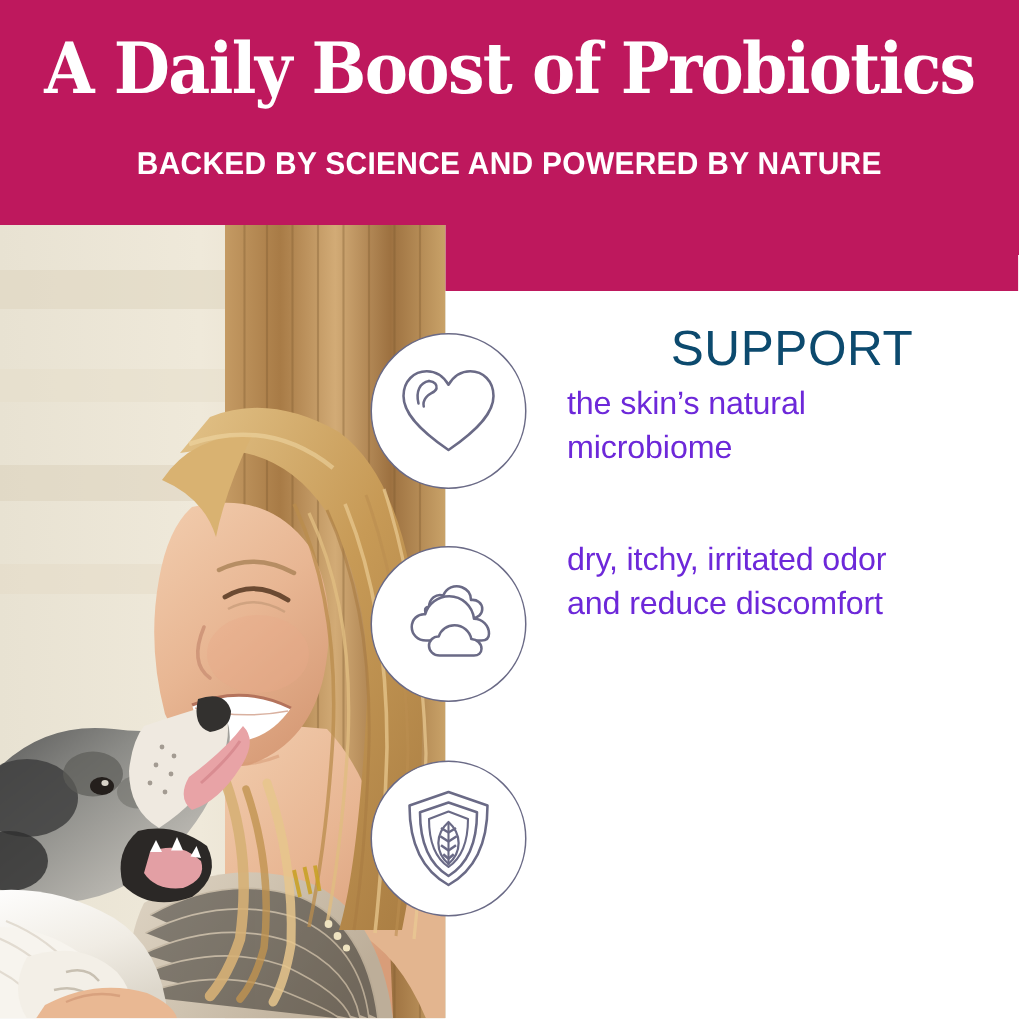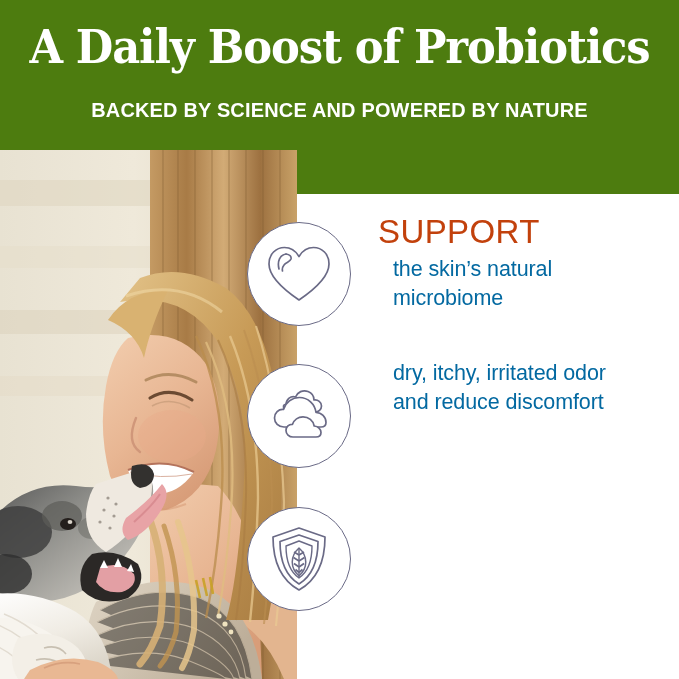--- a/index.html
+++ b/index.html
@@ -18,21 +18,21 @@
     background: #ffffff;
   }
 
   
   .header {
     position: absolute;
     left: 0;
     top: 0;
     width: 679px;
     height: 194px;
-    background: #4d7c0f;
+    background: #be185d;
     overflow: hidden;
   }
   .header-title {
     position: absolute;
     left: 0;
     top: 17px;
     width: 679px;
     text-align: center;
     color: #ffffff;
     font-family: "DejaVu Serif", "Liberation Serif", serif;
@@ -99,36 +99,37 @@
   }
   .icon-badge svg { display: block; }
 
   .benefit-text {
     position: absolute;
     left: 138px;
     top: 0;
     width: 300px;
   }
   .benefit-head {
-    color: #c2410c;
+    color: #0c4a6e;
     font-family: "Liberation Sans", sans-serif;
     font-weight: normal;
     font-size: 33px;
     line-height: 38px;
     letter-spacing: 0.4px;
     margin: 0;
+    text-align: center;
   }
   .benefit-body {
-    color: #0369a1;
+    color: #6d28d9;
     font-family: "Liberation Sans", sans-serif;
     font-weight: normal;
     font-size: 21.5px;
     line-height: 29px;
     letter-spacing: -0.1px;
-    margin: 4px 0 0 15px;
+    margin: 4px 0 0 0;
     white-space: pre-line;
   }
 </style>
 </head>
 <body>
 
 <div class="canvas">
 
   <div class="header">
     <div class="header-title">A Daily Boost of Probiotics</div>

